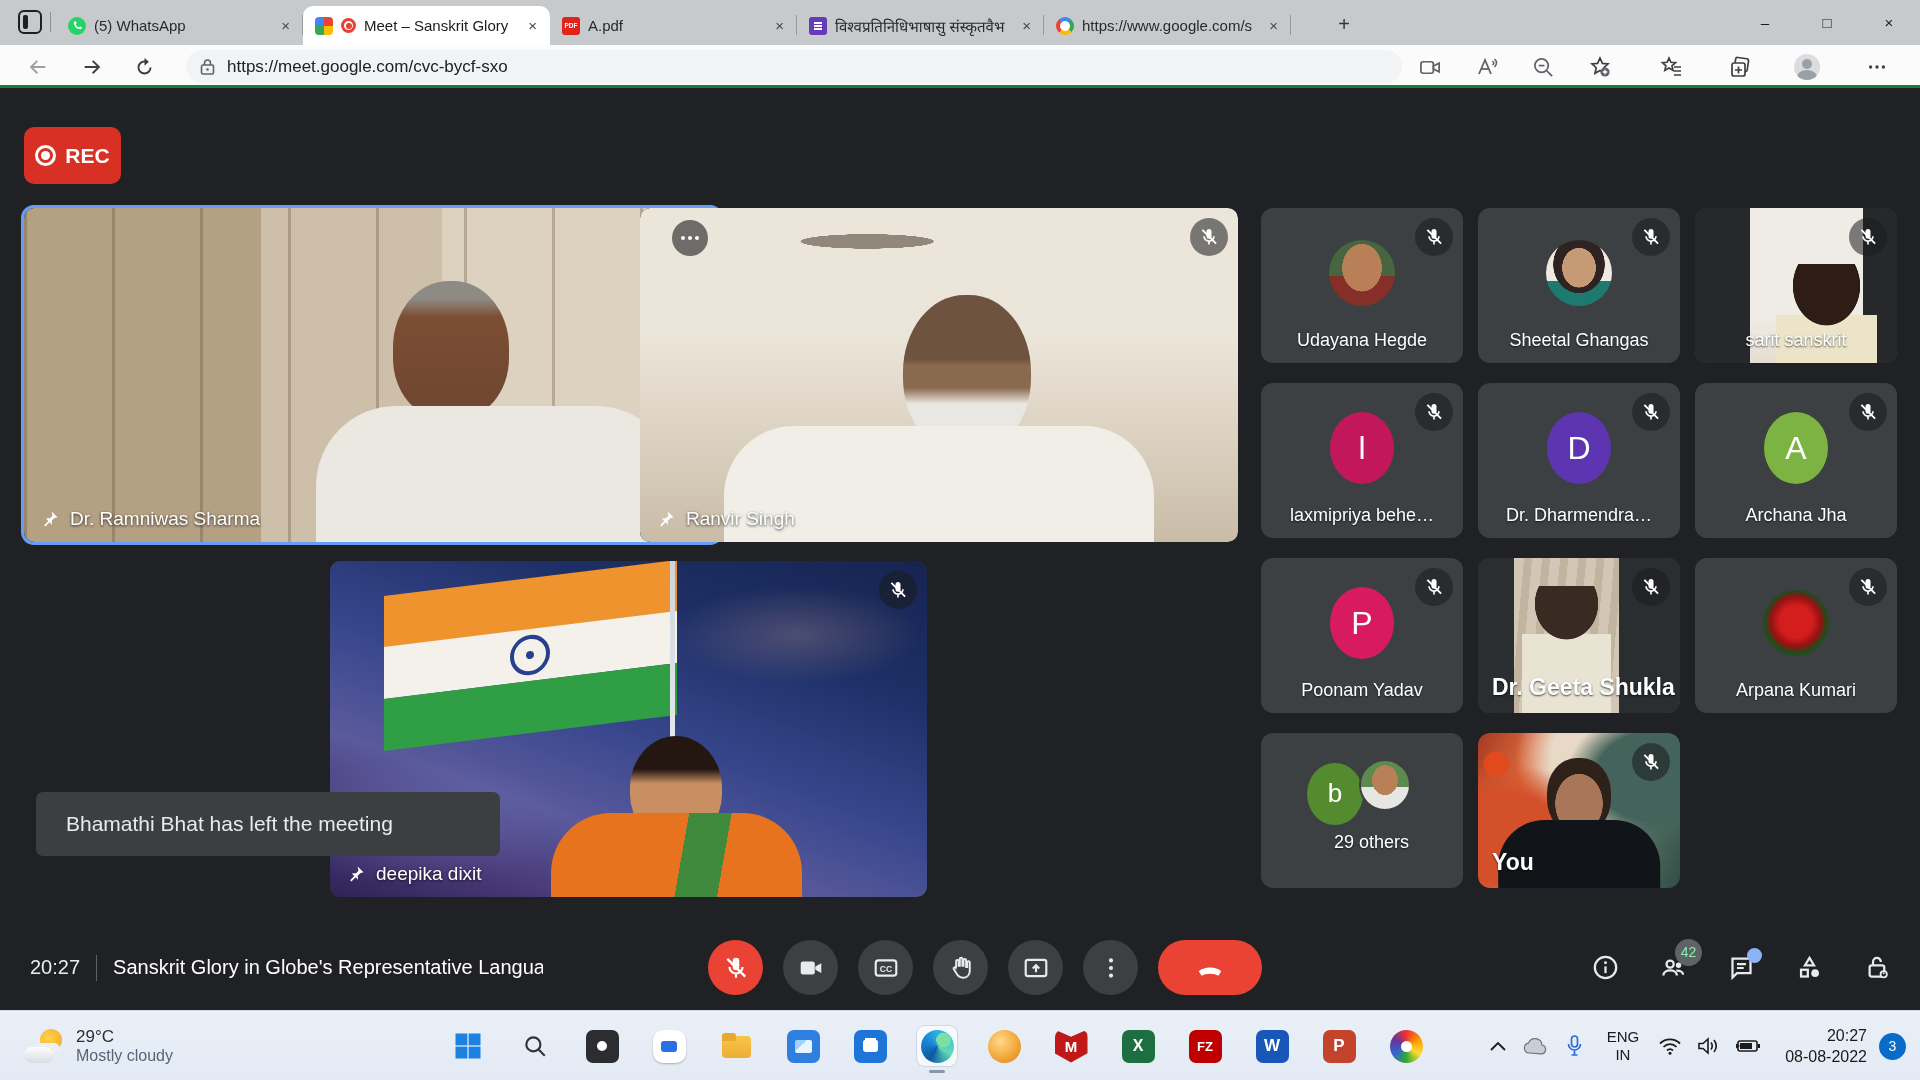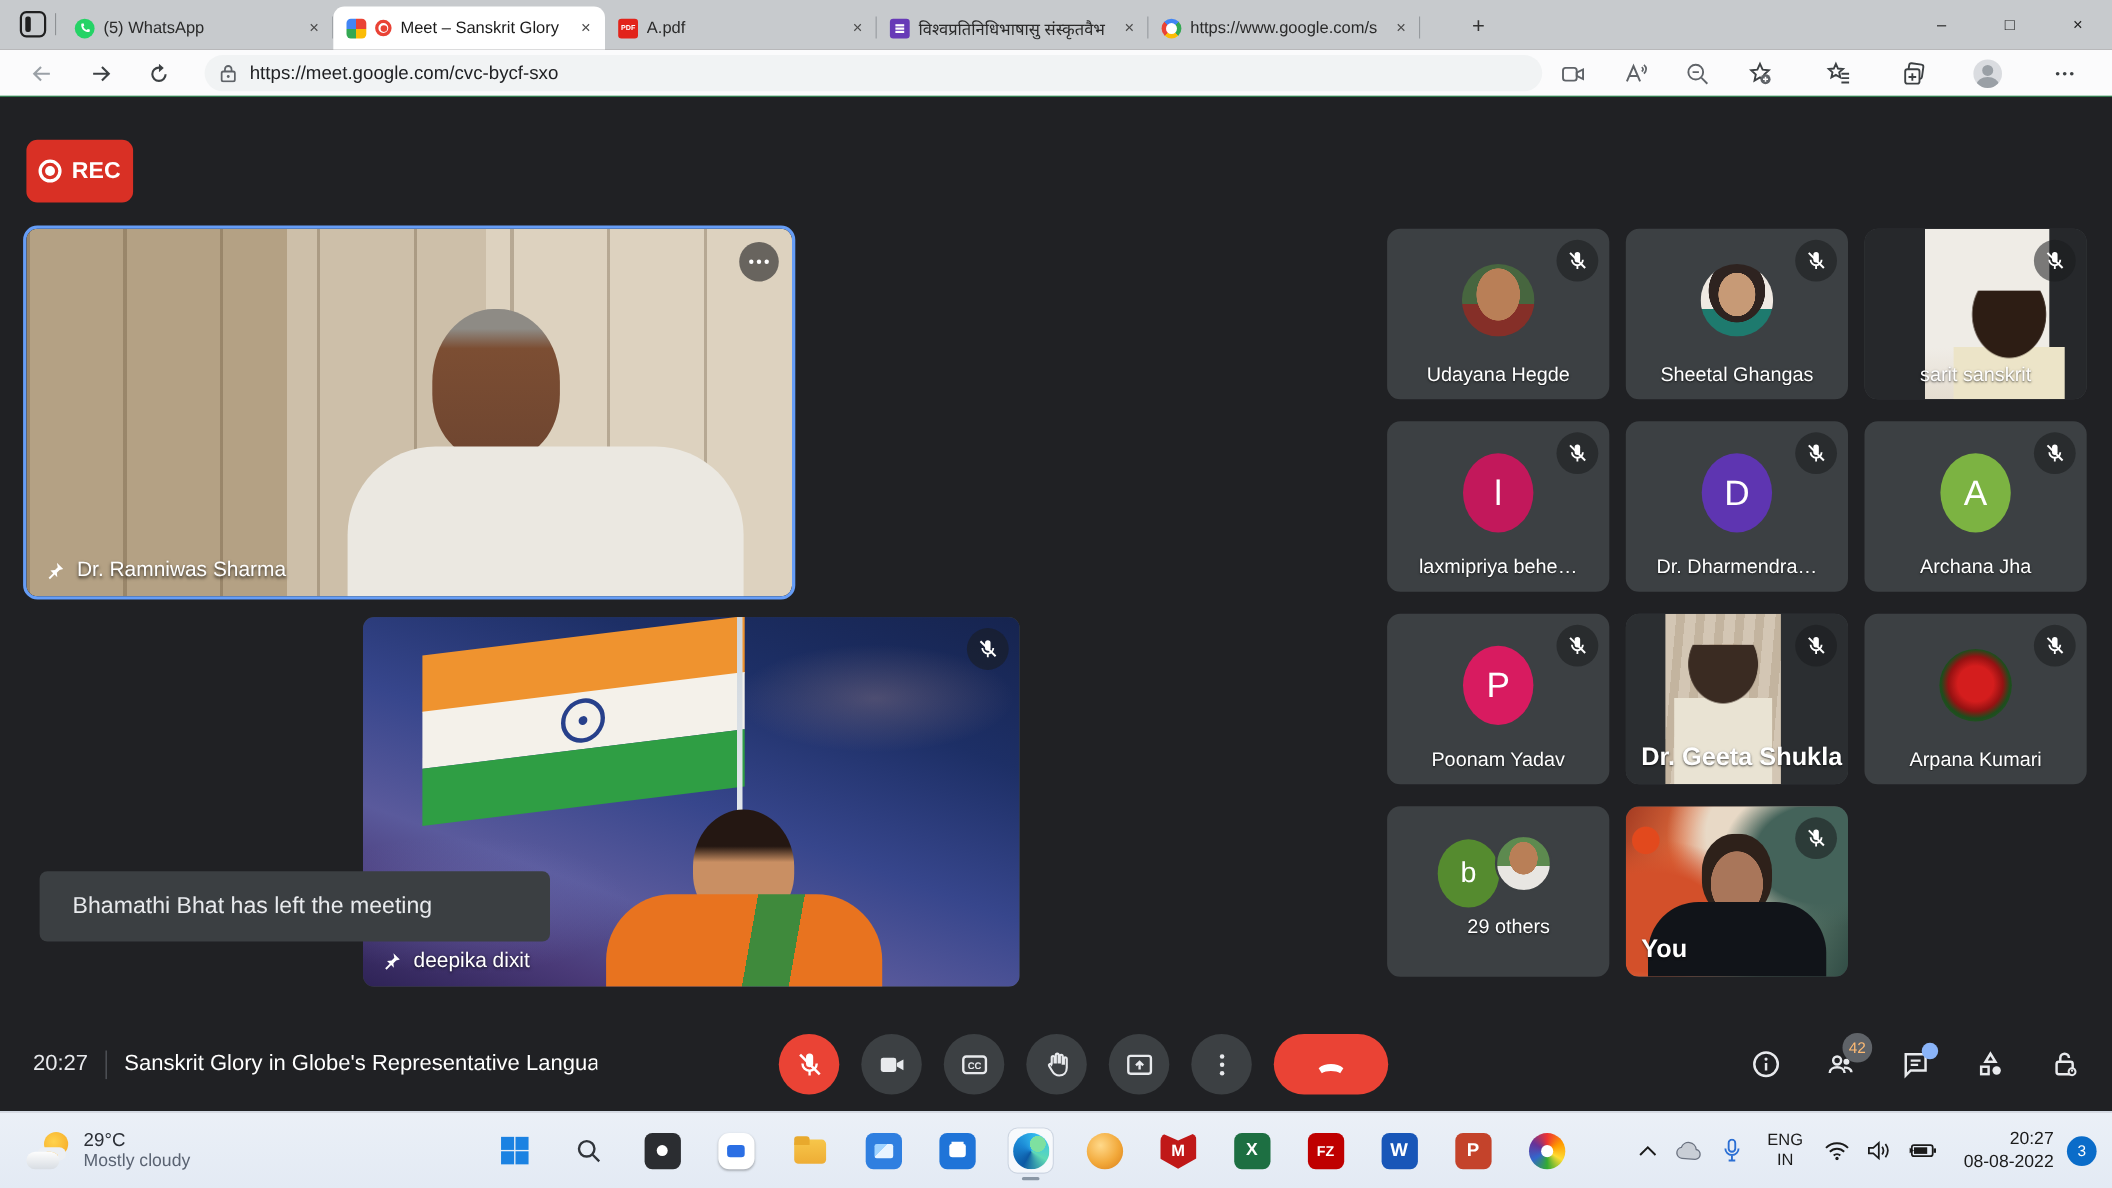--- a/index.html
+++ b/index.html
@@ -27,21 +27,21 @@
   .icon-forms { background:#673ab7; border-radius:3px; }
   .icon-forms::before { content:""; position:absolute; left:5px; top:5px; width:8px; height:2px; background:#fff; box-shadow:0 3px 0 #fff,0 6px 0 #fff; }
   .icon-google { border-radius:50%; background:conic-gradient(from -45deg,#4285f4 0 25%,#34a853 25% 50%,#fbbc05 50% 75%,#ea4335 75% 100%); }
   .icon-google::after { content:""; position:absolute; inset:4px; background:#fff; border-radius:50%; }
   .tab-recdot { width:15px; height:15px; flex:none; border:3px solid #e94235; border-radius:50%; position:relative; }
   .tab-recdot::after { content:""; position:absolute; inset:1.5px; background:#e94235; border-radius:50%; }
   .newtab { position:absolute; left:1330px; top:10px; width:28px; height:28px; font-size:20px; color:#333; display:flex; align-items:center; justify-content:center; }
   .wincontrols { position:absolute; right:0; top:0; height:45px; display:flex; }
   .winbtn { width:62px; height:45px; display:flex; align-items:center; justify-content:center; font-size:15px; color:#1b1b1b; }
 
-  .toolbar { position:relative; height:43px; background:#fbfbfc; border-bottom:1px solid #15803d; }
+  .toolbar { position:relative; height:43px; background:#fbfbfc; border-bottom:3px solid #15803d; }
   .navbtn { position:absolute; top:8px; width:28px; height:28px; display:flex; align-items:center; justify-content:center; }
   .urlpill { position:absolute; left:186px; top:5px; width:1216px; height:33px; background:#f1f3f4; border-radius:17px; display:flex; align-items:center; padding:0 14px; gap:12px; }
   .urltext { font-size:17px; color:#202124; }
   .tbicon { position:absolute; top:9px; width:26px; height:26px; display:flex; align-items:center; justify-content:center; color:#5f6368; }
   .avatar-gray { width:26px; height:26px; border-radius:50%; background:#dadce0; position:relative; overflow:hidden; }
   .avatar-gray::before { content:""; position:absolute; left:8px; top:5px; width:10px; height:10px; border-radius:50%; background:#9aa0a6; }
   .avatar-gray::after { content:""; position:absolute; left:3px; top:16px; width:20px; height:14px; border-radius:50%; background:#9aa0a6; }
 
   
   .meet { position:absolute; left:0; top:88px; width:1920px; height:922px; background:#202124; overflow:hidden; }
@@ -141,21 +141,21 @@
   .mdiv { width:1px; height:26px; background:#5f6368; }
   .mtitle { font-size:20px; font-weight:500; color:#fff; max-width:430px; white-space:nowrap; overflow:hidden; }
   .controls { position:absolute; left:708px; display:flex; align-items:center; gap:20px; }
   .cbtn { width:55px; height:55px; border-radius:50%; background:#3c4043; display:flex; align-items:center; justify-content:center; }
   .cbtn.red { background:#ea4335; }
   .cbtn.endcall { width:104px; border-radius:28px; background:#ea4335; }
   .cbtn svg { width:26px; height:26px; }
   .mbar-right { position:absolute; right:28px; display:flex; align-items:center; gap:38px; }
   .ricon { position:relative; width:30px; height:30px; display:flex; align-items:center; justify-content:center; }
   .ricon svg { width:27px; height:27px; }
-  .count-badge { position:absolute; top:-14px; right:-14px; min-width:27px; height:27px; border-radius:50%; background:#5f6368; color:#fdba74; font-size:14px; display:flex; align-items:center; justify-content:center; }
+  .count-badge { position:absolute; top:-14px; right:-14px; min-width:27px; height:27px; border-radius:50%; background:#5f6368; color:#86efac; font-size:14px; display:flex; align-items:center; justify-content:center; }
   .blue-dot { position:absolute; top:-5px; right:-6px; width:15px; height:15px; border-radius:50%; background:#8ab4f8; }
 
   
   .taskbar { position:absolute; left:0; top:1010px; width:1920px; height:70px; background:linear-gradient(180deg,#ebf0f7,#e3eaf4); border-top:1px solid #d3dae4; }
   .weather { position:absolute; left:14px; top:0; height:70px; display:flex; align-items:center; gap:12px; padding:0 10px; }
   .wicon { position:relative; width:40px; height:34px; }
   .wicon .sun { position:absolute; right:2px; top:0; width:22px; height:22px; border-radius:50%; background:radial-gradient(circle at 40% 40%,#ffd34d,#f5a623); }
   .wicon .cloud { position:absolute; left:0; bottom:0; width:30px; height:16px; border-radius:10px; background:linear-gradient(180deg,#fdfdfd,#d8dde3); box-shadow:8px -6px 0 -2px #eceff3; }
   .wtemp { font-size:17px; color:#2b2f36; }
   .wcond { font-size:16px; color:#5a6372; }
@@ -328,20 +328,37 @@
           <i></i>
         </div>
       <div class="tile-label">
         <svg class="pin" viewBox="0 0 24 24">
             <path d="M14 3l7 7-4 1-3 3 .5 5-3-3-5 5-1.5-1.5 5-5-3-3 5-.5 3-3z" fill="#fff"></path>
           </svg>
         <span class="nm">Dr. Ramniwas Sharma</span>
       </div>
     </div>
 
+    <div class="vtile" style="left:640px; top:120px; width:598px; height:334px;">
+      <div class="scene sc-ranvir"></div>
+      <div class="micbadge">
+        <svg viewBox="0 0 24 24">
+            <path d="M12 2.5a3 3 0 0 1 3 3V11a3 3 0 0 1-6 0V5.5a3 3 0 0 1 3-3z" fill="#fff"></path>
+            <path d="M6 11a6 6 0 0 0 12 0" fill="none" stroke="#fff" stroke-width="2"></path>
+            <path d="M12 17v4" stroke="#fff" stroke-width="2"></path>
+            <path d="M4 3.5L20.5 20" stroke="#fff" stroke-width="2.2"></path>
+          </svg>
+      </div>
+      <div class="tile-label">
+        <svg class="pin" viewBox="0 0 24 24">
+            <path d="M14 3l7 7-4 1-3 3 .5 5-3-3-5 5-1.5-1.5 5-5-3-3 5-.5 3-3z" fill="#fff"></path>
+          </svg>
+        <span class="nm">Ranvir Singh</span>
+      </div>
+    </div>
 
     <div class="vtile" style="left:330px; top:473px; width:597px; height:336px;">
       <div class="scene sc-deepika">
         <div class="flag">
             <i class="s1"></i>
             <i class="s2"></i>
             <i class="s3"></i>
             <span class="chakra"></span>
           </div>
         <i class="pole"></i>

